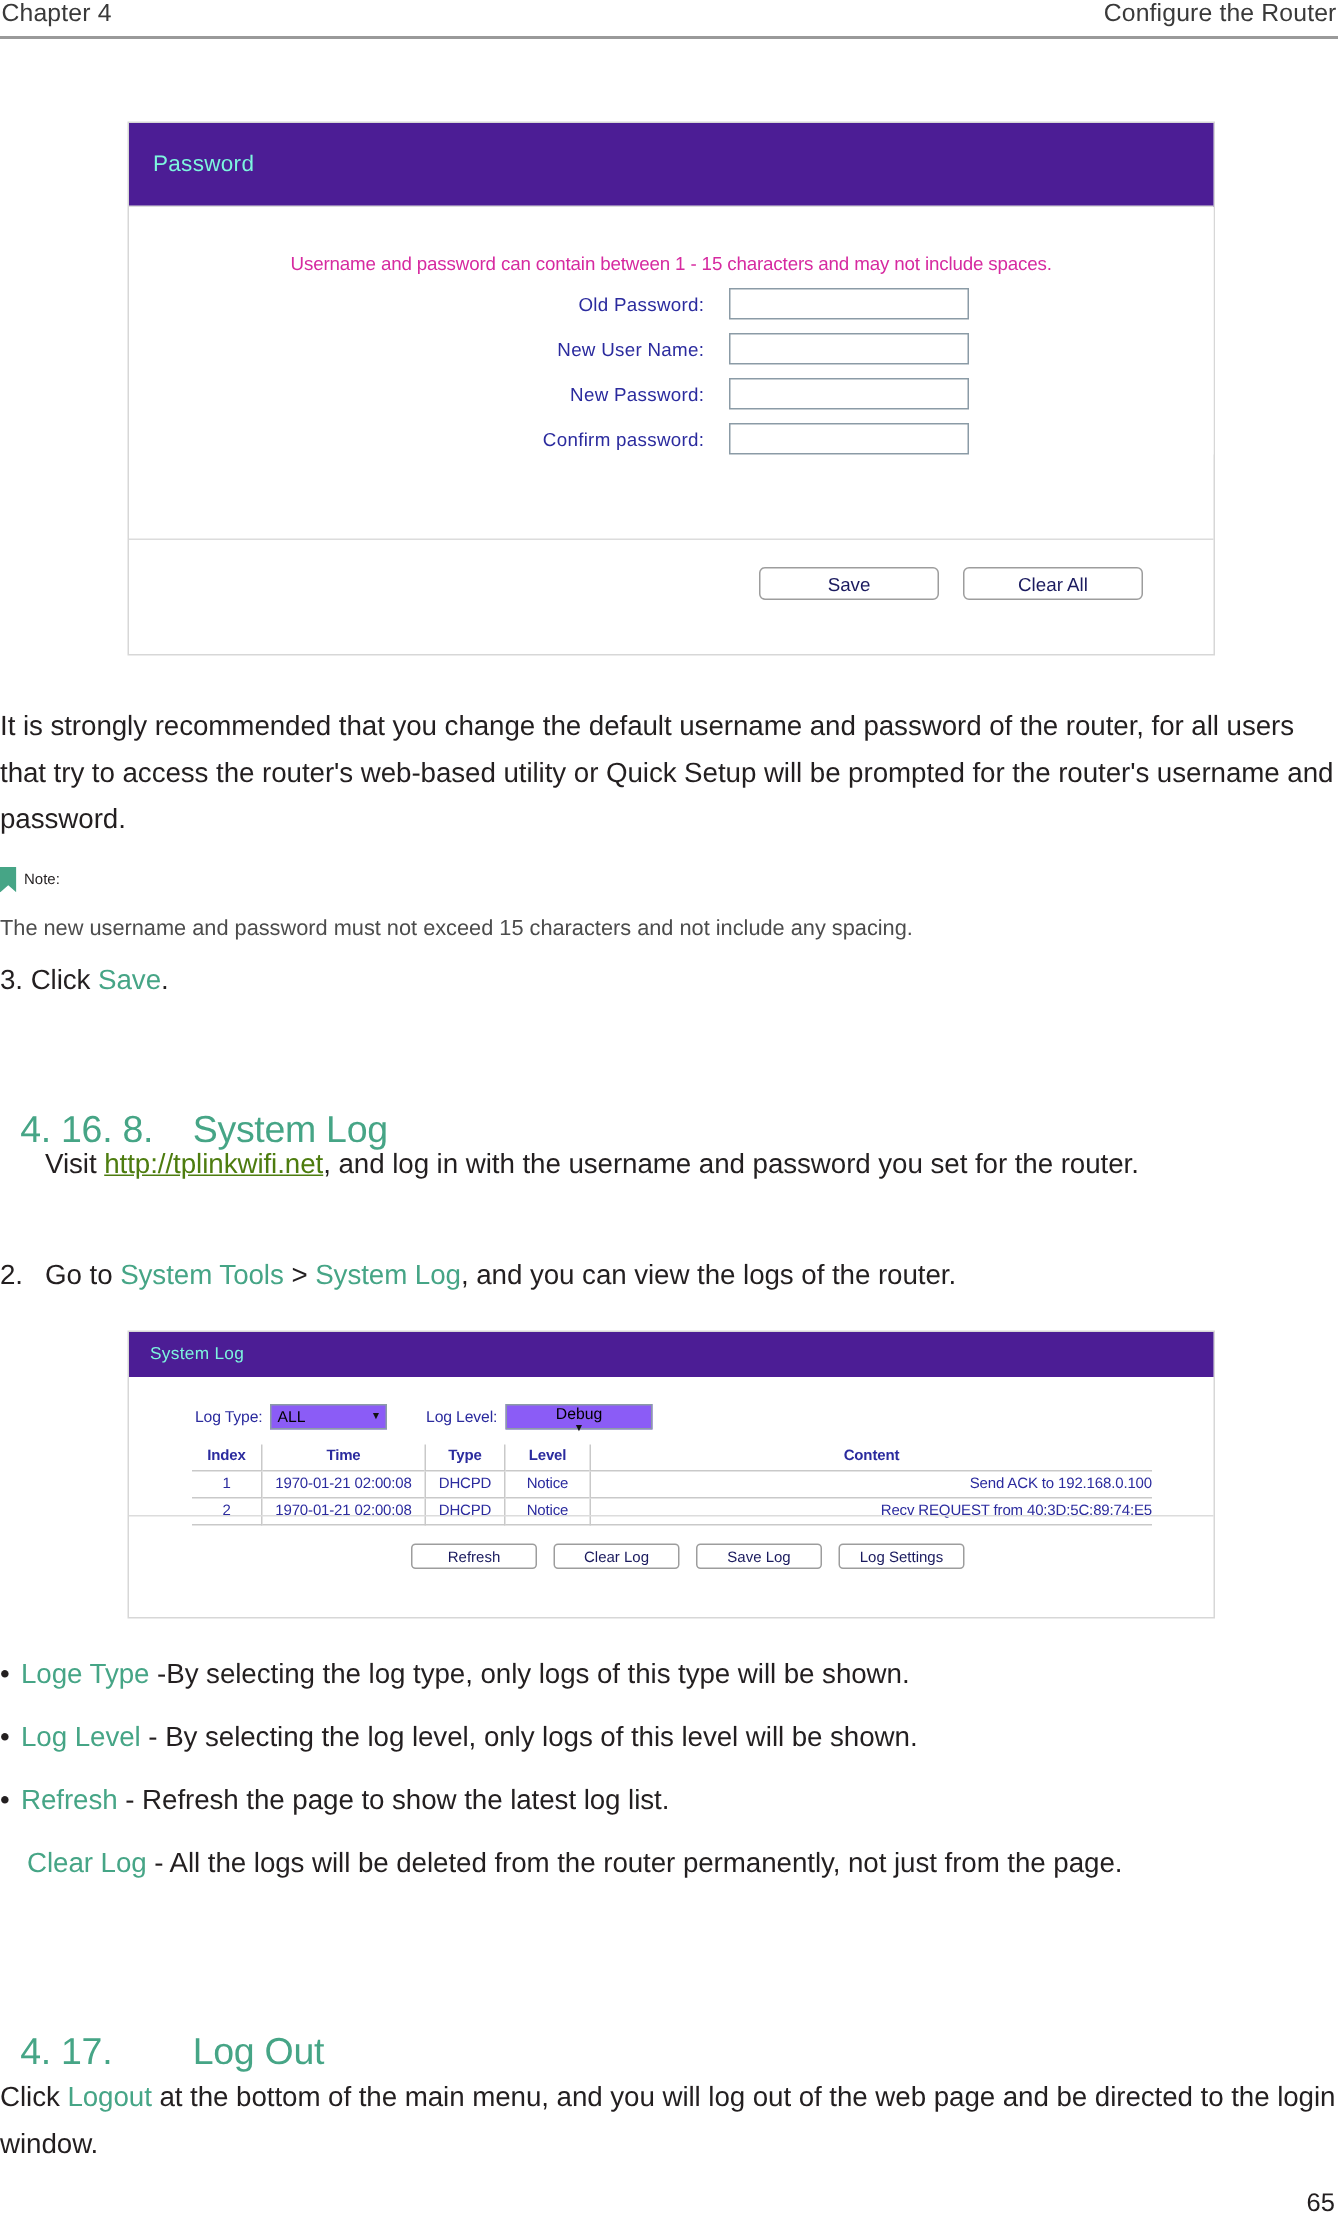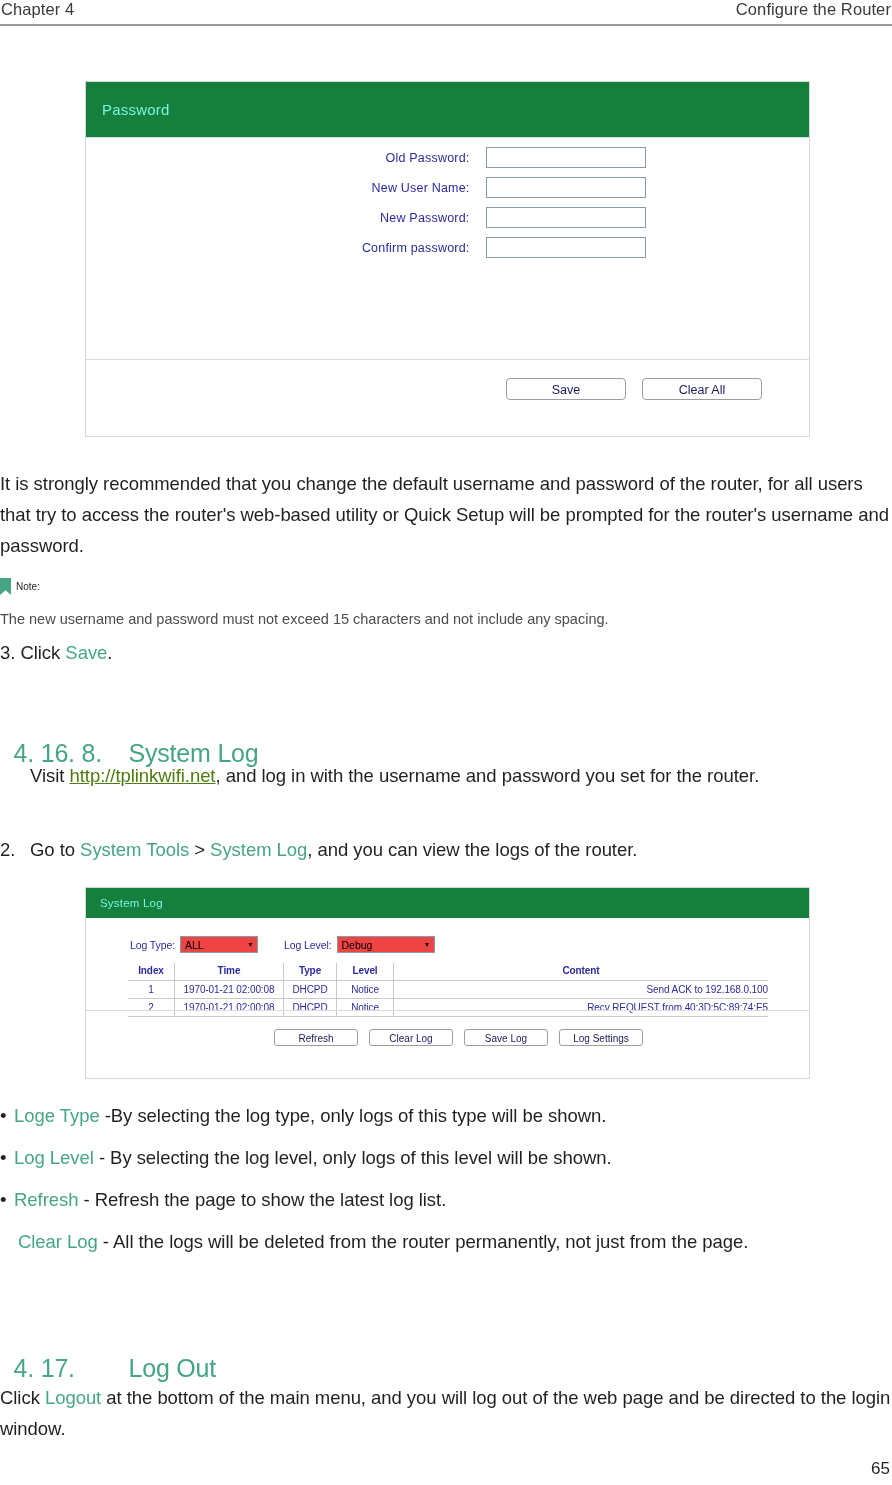--- a/index.html
+++ b/index.html
@@ -50,21 +50,21 @@
   #password-panel {
     position: absolute;
     left: 85px;
     top: 81px;
     width: 725px;
     height: 356px;
   }
   .panel-titlebar {
     height: 55px;
     border-bottom: 1px solid #dcdcdc;
-    background: #15803d;
+    background: #4c1d95;
     display: flex;
     align-items: center;
     padding-left: 16px;
   }
   .panel-title {
     color: #7df5de;
     font-size: 15px;
     letter-spacing: .2px;
   }
   .panel-body {
@@ -224,32 +224,32 @@
     align-items: center;
     padding: 18px 0 0 44px;
     font-size: 10.5px;
     color: #2b2b9e;
   }
   .ctl-label { margin-right: 5px; letter-spacing: -.1px; }
   .ui-select {
     box-sizing: border-box;
     height: 17px;
     border: 1px solid #8b9ba6;
-    background: #ef4444;
+    background: #8b5cf6;
     font-size: 10.5px;
     color: #000000;
     display: inline-flex;
     align-items: center;
     justify-content: space-between;
     padding: 0 3px 0 4px;
     margin-right: 26px;
     cursor: pointer;
   }
   .ui-select.w1 { width: 78px; }
-  .ui-select.w2 { width: 98px; }
+  .ui-select.w2 { width: 98px; flex-direction: column; }
   .caret {
     font-size: 7px;
     color: #111;
     line-height: 1;
   }
   .log-table {
     margin: 10px 0 0 42px;
     width: 640px;
     border-collapse: collapse;
     font-size: 10px;
@@ -313,20 +313,21 @@
   <span class="hdr-left">Chapter 4</span>
   <span class="hdr-right">Configure the Router</span>
 </div>
 <div class="header-rule"></div>
 
 <div class="ui-shot" id="password-panel">
   <div class="panel-titlebar">
     <span class="panel-title">Password</span>
   </div>
   <div class="panel-body">
+    <div class="warn-line">Username and password can contain between 1 - 15 characters and may not include spaces.</div>
 
     <div class="field-row">
       <span class="field-label">Old Password:</span>
       <input class="field-input" type="text" value="" style="">
     </div>
     <div class="field-row">
       <span class="field-label">New User Name:</span>
       <input class="field-input" type="text" value="" style="">
     </div>
     <div class="field-row">

